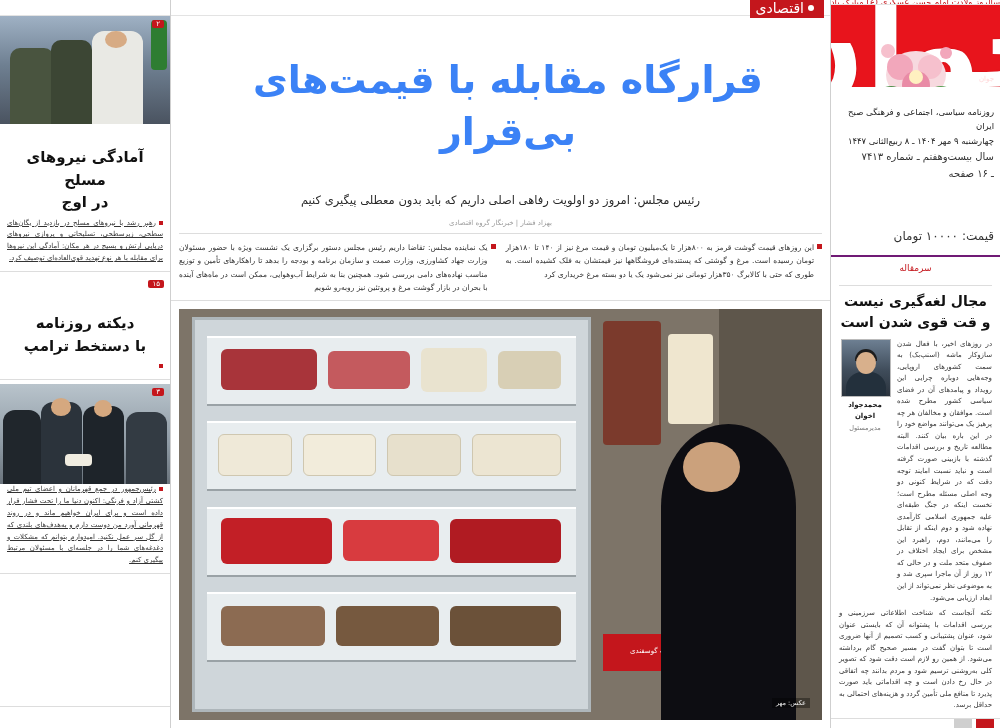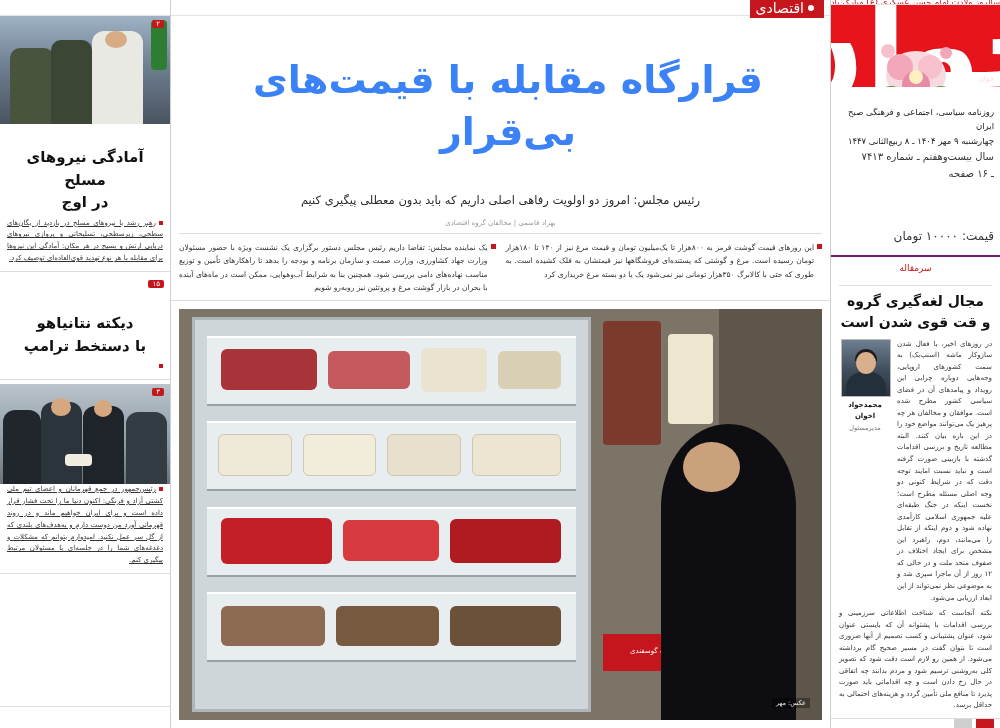--- a/index.html
+++ b/index.html
@@ -397,21 +397,21 @@
 
     <div class="paper-meta">
       <div class="l1">روزنامه سیاسی، اجتماعی و فرهنگی صبح ایران</div>
       <div class="l2">چهارشنبه ۹ مهر ۱۴۰۴ ـ ۸ ربیع‌الثانی ۱۴۴۷</div>
       <div class="l3">سال بیست‌وهفتم ـ شماره ۷۴۱۳ ـ ۱۶ صفحه</div>
       <div class="l4">قیمت: ۱۰۰۰۰ تومان</div>
     </div>
 
     <div class="editorial">
       <div class="editorial-tag">سرمقاله</div>
-      <div class="editorial-title" style="white-space:pre-line">مجال لغه‌گیری گروه
+      <div class="editorial-title" style="white-space:pre-line">مجال لغه‌گیری نیست
 و قت قوی شدن است</div>
       <div class="editorial-body">
         <div class="col">در روزهای اخیر، با فعال شدن سازوکار ماشه (اسنپ‌بک) به سمت کشورهای اروپایی، وجه‌هایی دوباره چرایی این رویداد و پیامدهای آن در فضای سیاسی کشور مطرح شده است. موافقان و مخالفان هر چه پرهیز یک می‌توانند مواضع خود را در این باره بیان کنند. البته مطالعه تاریخ و بررسی اقدامات گذشته با بازبینی صورت گرفته است و نباید نسبت امایند توجه دقت که در شرایط کنونی دو وجه اصلی مسئله مطرح است؛ نخست اینکه در جنگ طبقه‌ای علیه جمهوری اسلامی کارآمدی نهاده شود و دوم اینکه از تقابل را می‌مانند، دوم، راهبرد این مشخص برای ایجاد اختلاف در صفوف متحد ملت و در حالی که ۱۲ روز از آن ماجرا سپری شد و به موضوعی نظر نمی‌تواند از این ابعاد ارزیابی می‌شود.</div>
         <div class="author-box">
           <div class="author-photo">
             <div class="body"></div>
             <div class="hair"></div>
             <div class="face"></div>
           </div>
           <div class="author-name">محمدجواد اخوان</div>
@@ -437,21 +437,21 @@
         <span>اقتصادی</span>
       </span>
     </div>
 
     <h1 class="main-headline">قرارگاه مقابله با قیمت‌های بی‌قرار</h1>
 
     <div class="main-sub">
       <div>رئیس مجلس: امروز دو اولویت رفاهی اصلی داریم که باید بدون معطلی پیگیری کنیم</div>
     </div>
 
-    <div class="byline">بهزاد قاسمی | مخالفان گروه اقتصادی</div>
+    <div class="byline">بهزاد فشار | خبرنگار گروه اقتصادی</div>
 
     <div class="lead-row">
       <div class="lead-col">
         <span class="sq"></span>
         <span>این روزهای قیمت گوشت قرمز به ۸۰۰هزار تا یک‌میلیون تومان و قیمت مرغ نیز از ۱۴۰ تا ۱۸۰هزار تومان رسیده است. مرغ و گوشتی که پستنده‌ای فروشگاهها نیز قیمتشان به فلک کشیده است. به طوری که حتی با کالابرگ ۳۵۰هزار تومانی نیز نمی‌شود یک یا دو بسته مرغ خریداری کرد</span>
       </div>
       <div class="lead-col">
         <span class="sq"></span>
         <span>یک نماینده مجلس: تقاضا داریم رئیس مجلس دستور برگزاری یک نشست ویژه با حضور مسئولان وزارت جهاد کشاورزی، وزارت صمت و سازمان برنامه و بودجه را بدهد تا راهکارهای تأمین و توزیع مناسب نهاده‌های دامی بررسی شود. همچنین بنا به شرایط آب‌وهوایی، ممکن است در ماه‌های آینده با بحران در بازار گوشت مرغ و پروتئین نیز روبه‌رو شویم</span>
       </div>
@@ -521,21 +521,21 @@
 در اوج</div>
       <div class="brief-body">
         <span class="sq"></span><span>رهبر رشد با نیروهای مسلح در بازدید از یگان‌های سطحی، زیرسطحی، تسلیحاتی و پروازی نیروهای دریایی ارتش و بسیج در هر مکان: آمادگی این نیروها برای مقابله با هر نوع تهدید قوی‌العاده‌ای توصیف کرد.</span>
       </div>
     </div>
 
     <div class="brief">
       <div style="position:relative;height:14px">
         <span class="brief-badge">۱۵</span>
       </div>
-      <div class="brief-title" style="white-space:pre-line">دیکته نتانیاهو
+      <div class="brief-title" style="white-space:pre-line">دیکته روزنامه
 با دستخط ترامپ</div>
       <div class="brief-body">
         <span class="sq"></span>
       </div>
     </div>
 
     <div class="brief">
       <div class="brief-photo" style="height:100px;background:linear-gradient(180deg,#b9c4cc 0%,#8e9aa4 60%,#6a737c 100%)">
         <span class="brief-badge">۳</span>
         <div class="fig" style="left:2%;bottom:0;width:22%;height:74%;background:#20262c;border-radius:12px 12px 0 0"></div>

